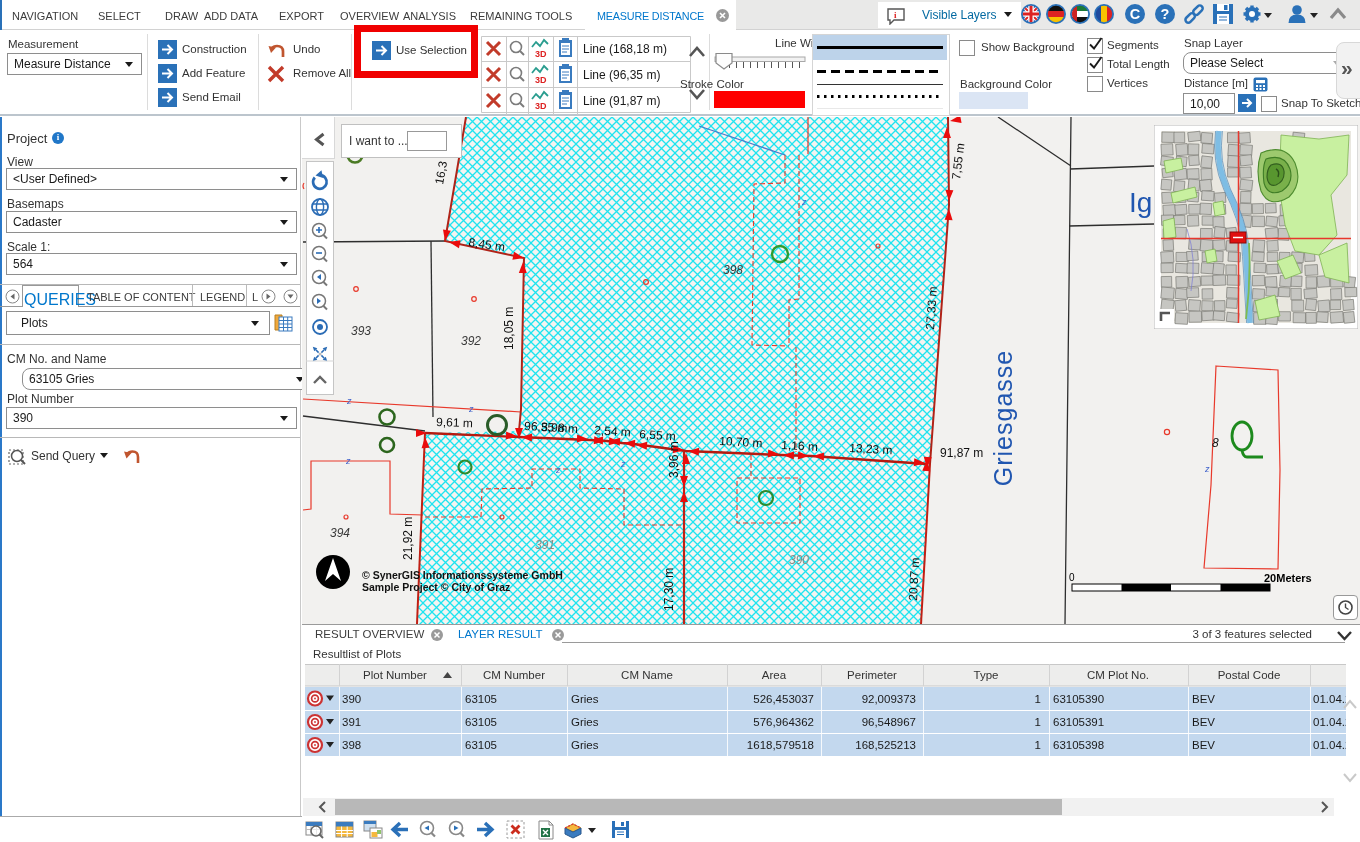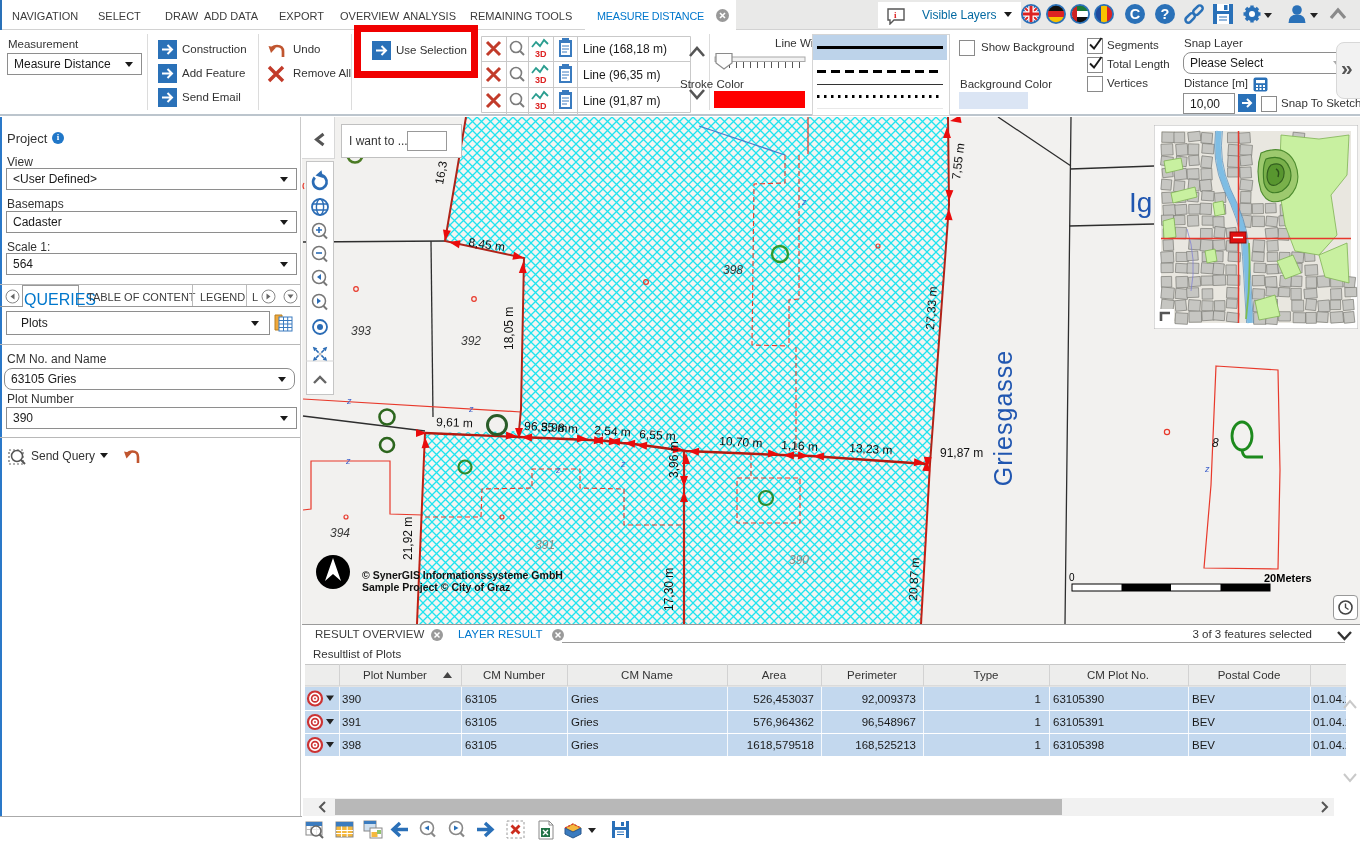--- a/index.html
+++ b/index.html
@@ -332,21 +332,21 @@
       <span class="tx" style="left:14px;top:4px;">Plots</span>
       <span class="car" style="right:10px;top:9px;"></span>
     </div>
 <svg class="abs" style="left:272px;top:312px;" width="22" height="21">
       <path d="M3 3 L10 3 L10 18 L3 18 Z" fill="#f0a93c" stroke="#b97f1e"></path>
       <rect x="7" y="5" width="13" height="14" fill="#fff" stroke="#3a7bbf"></rect>
       <path d="M7 8.5 H20 M7 12 H20 M7 15.5 H20 M11.5 5 V19 M15.7 5 V19" stroke="#3a7bbf" stroke-width="1"></path>
     </svg>
 <div class="abs" style="left:0;top:344px;width:300px;height:1px;background:#b8b8b8;"></div>
 <div class="lbl" style="left:7px;top:352px;">CM No. and Name</div>
-<div class="sel" style="left:4px;top:368px;width:289px;height:20px;border-radius:8px;">
+<div class="sel" style="left:22px;top:368px;width:289px;height:20px;border-radius:8px;">
       <span class="tx">63105 Gries</span>
       <span class="car" style="right:8px;top:8px;"></span>
     </div>
 <div class="lbl" style="left:7px;top:392px;">Plot Number</div>
 <div class="sel" style="left:6px;top:407px;width:289px;height:20px;">
       <span class="tx">390</span>
       <span class="car" style="right:8px;top:8px;"></span>
     </div>
 <div class="abs" style="left:0;top:437px;width:300px;height:1px;background:#b8b8b8;"></div>
 <svg class="abs" style="left:8px;top:446px;" width="19" height="19">

